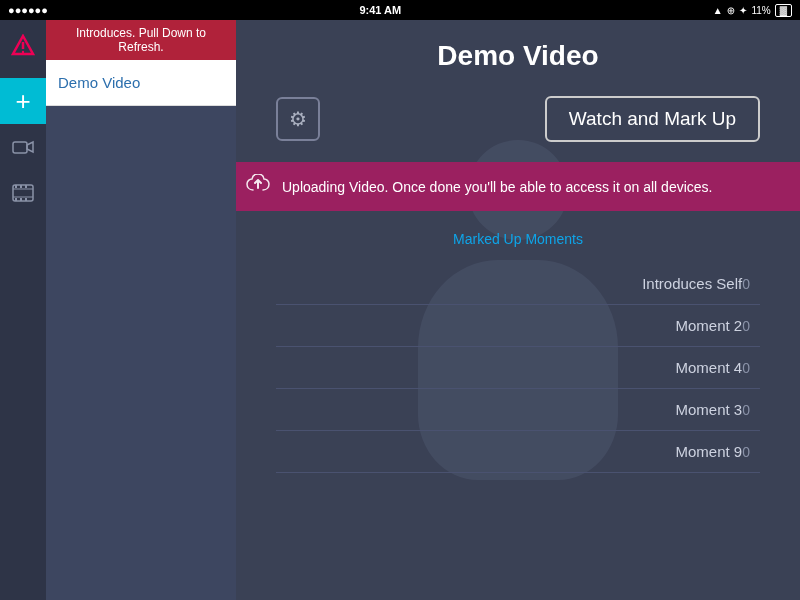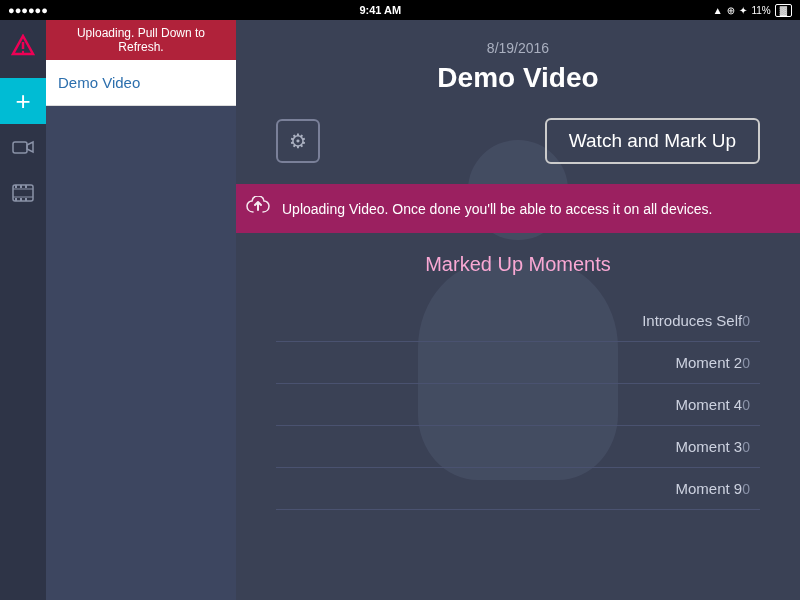--- a/index.html
+++ b/index.html
@@ -185,24 +185,24 @@
       font-size: 20px;
       opacity: 0.9;
     }
 
     
     .moments-section {
       padding: 20px 0;
     }
     .moments-title {
       text-align: center;
-      color: #f9a8d4;
-      font-size: 20px;
+      color: #0ea5e9;
+      font-size: 14px;
       font-weight: 400;
-      margin-bottom: 24px;
+      margin-bottom: 16px;
     }
     .moment-row {
       display: flex;
       align-items: center;
       justify-content: flex-end;
       padding: 12px 10px;
       border-bottom: 1px solid #4a5270;
       color: #cdd2e0;
       font-size: 15px;
     }
@@ -254,35 +254,34 @@
         <rect x="8" y="1" width="2" height="3" fill="#8a92a8"></rect>
         <rect x="13" y="1" width="2" height="3" fill="#8a92a8"></rect>
         <rect x="3" y="14" width="2" height="3" fill="#8a92a8"></rect>
         <rect x="8" y="14" width="2" height="3" fill="#8a92a8"></rect>
         <rect x="13" y="14" width="2" height="3" fill="#8a92a8"></rect>
       </svg>
     </div>
   </div>
 
   <div class="sidebar">
-    <div class="sidebar-header">Uploading. Pull Down to Refresh.</div>
+    <div class="sidebar-header">Introduces. Pull Down to Refresh.</div>
     <div class="sidebar-item">Demo Video</div>
   </div>
 
   <div class="main-content">
 
     <div class="bg-silhouette">
       <div style="position:relative; width:260px; height:340px;">
         <div style="width:100px; height:100px; border-radius:50%; background:#8899bb; position:absolute; top:0; left:50%; transform:translateX(-50%);"></div>
         <div style="width:200px; height:220px; border-radius:40% 40% 30% 30%; background:#8899bb; position:absolute; bottom:0; left:50%; transform:translateX(-50%);"></div>
       </div>
     </div>
 
     <div class="content-area">
-      <div class="video-date">8/19/2016</div>
       <div class="video-title">Demo Video</div>
 
       <div class="action-row">
         <button class="gear-button">
           <span>⚙</span>
         </button>
         <button class="watch-button">Watch and Mark Up</button>
       </div>
 
       <div class="upload-banner">

